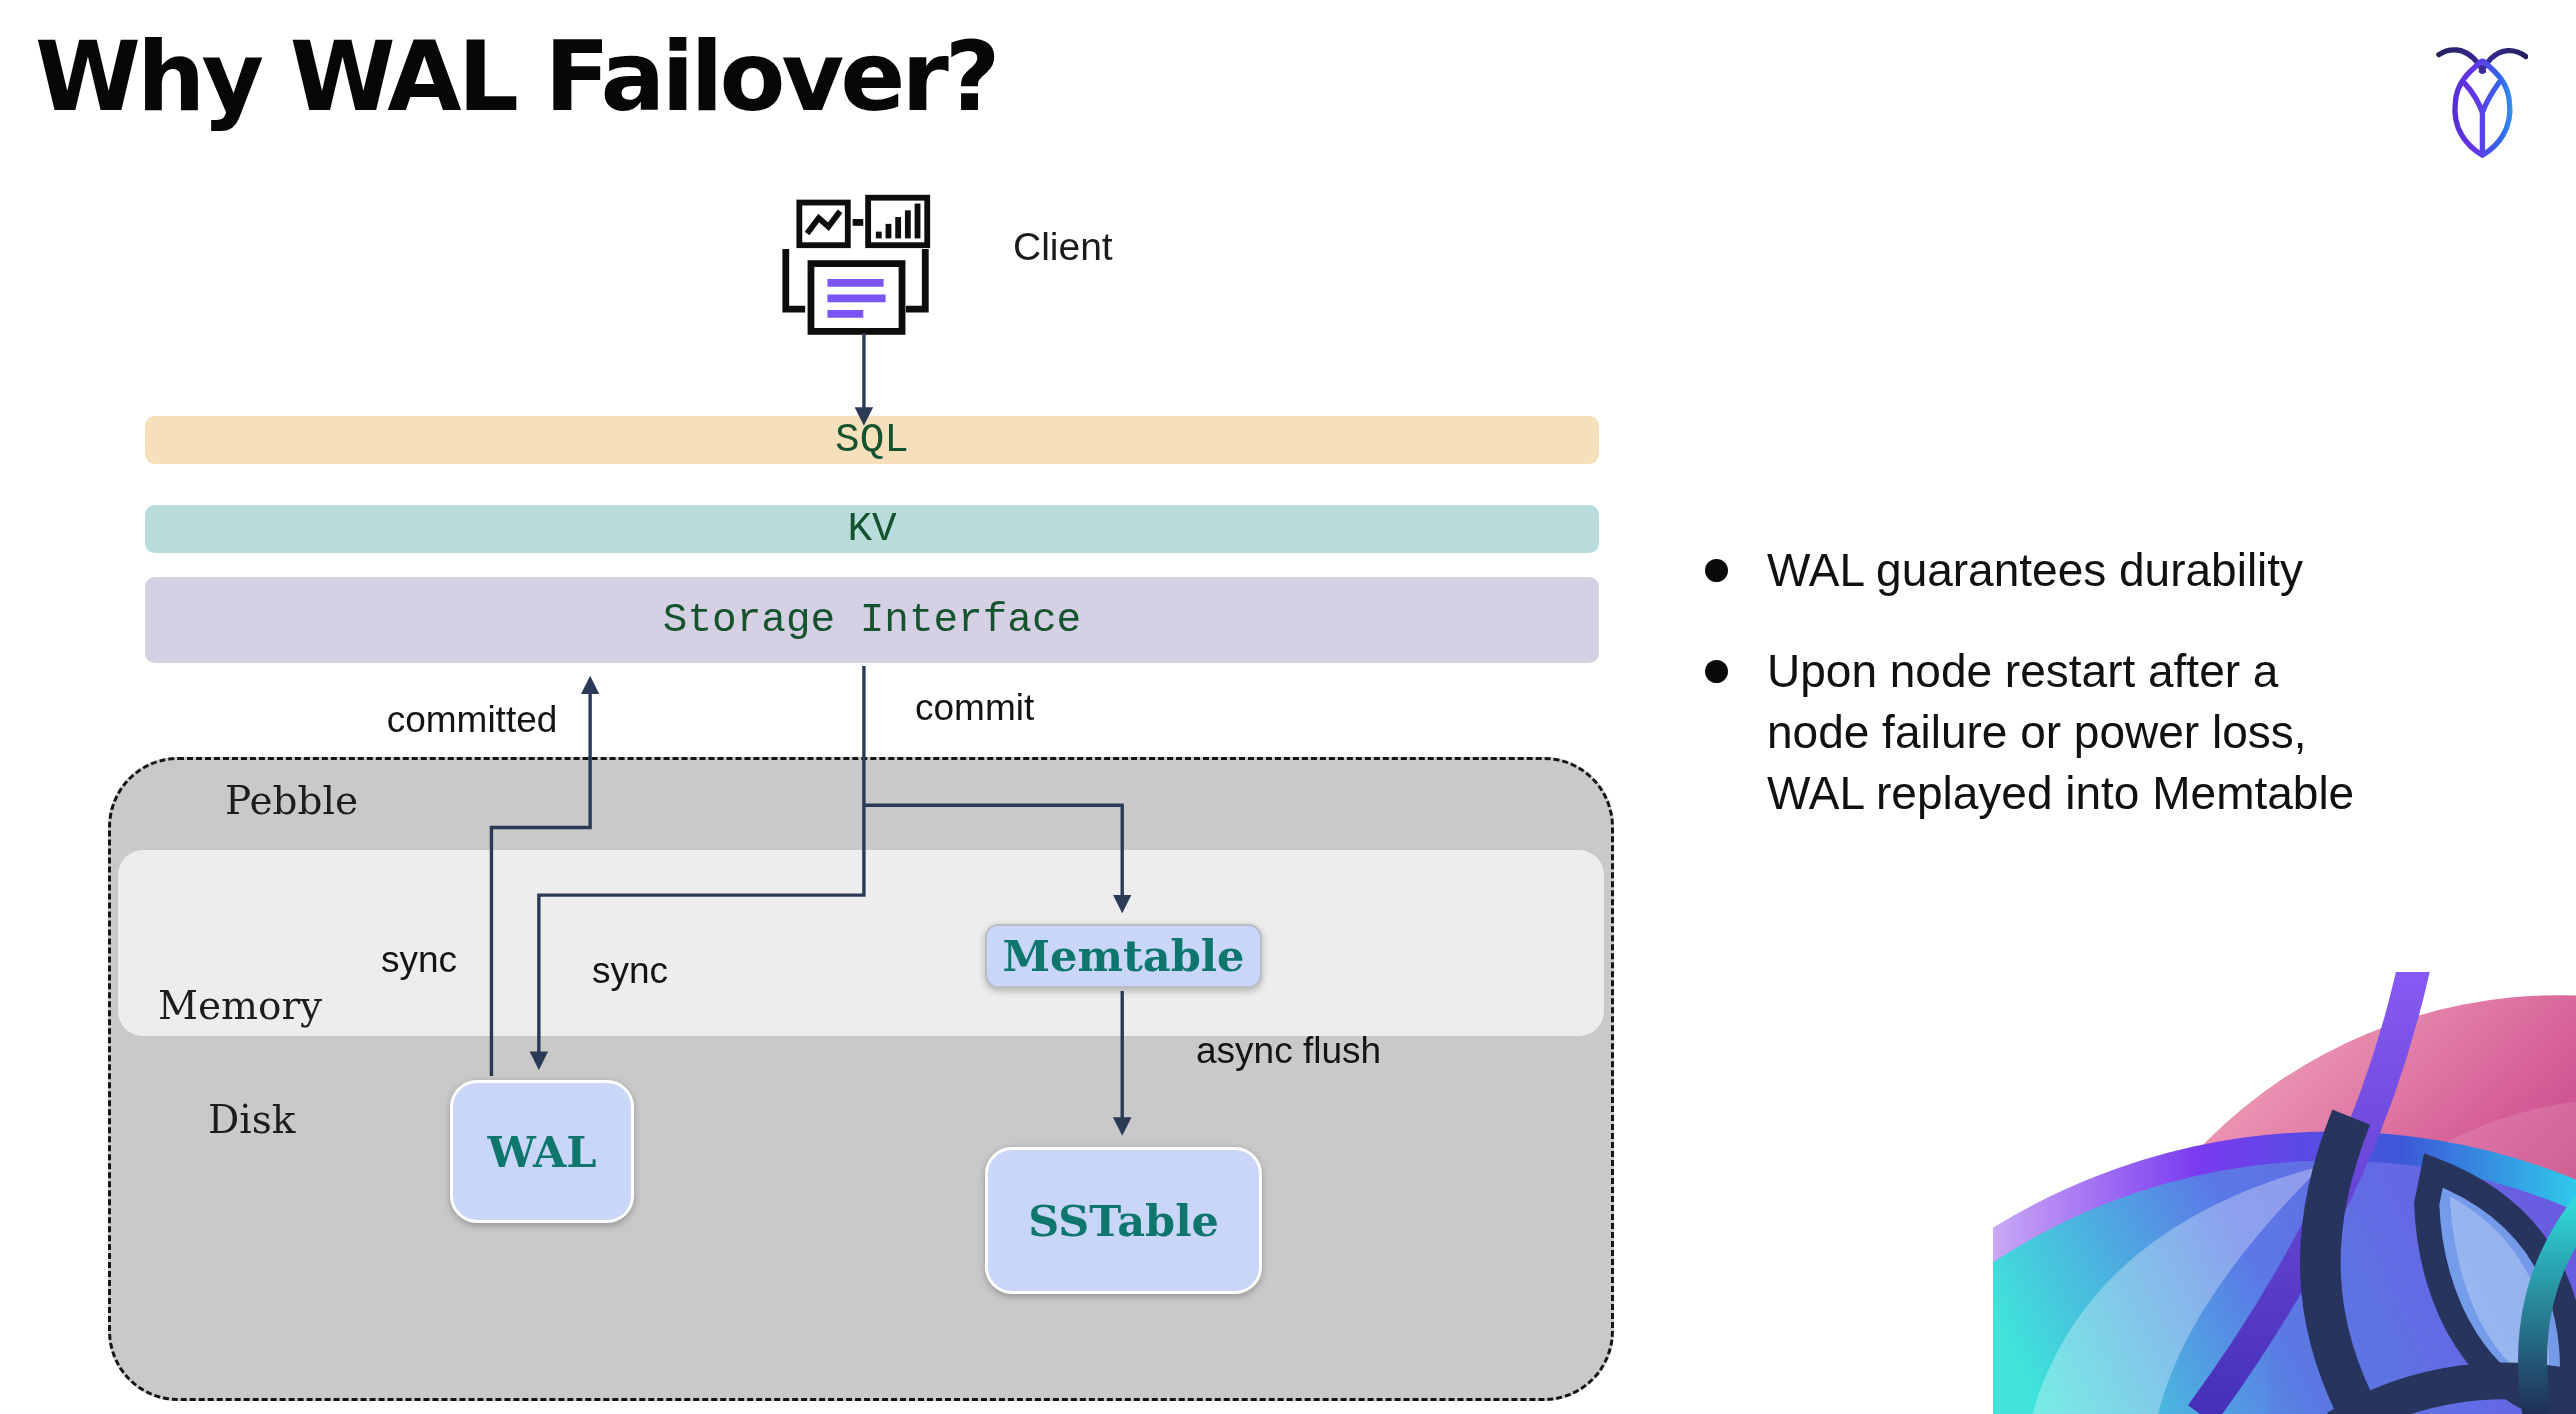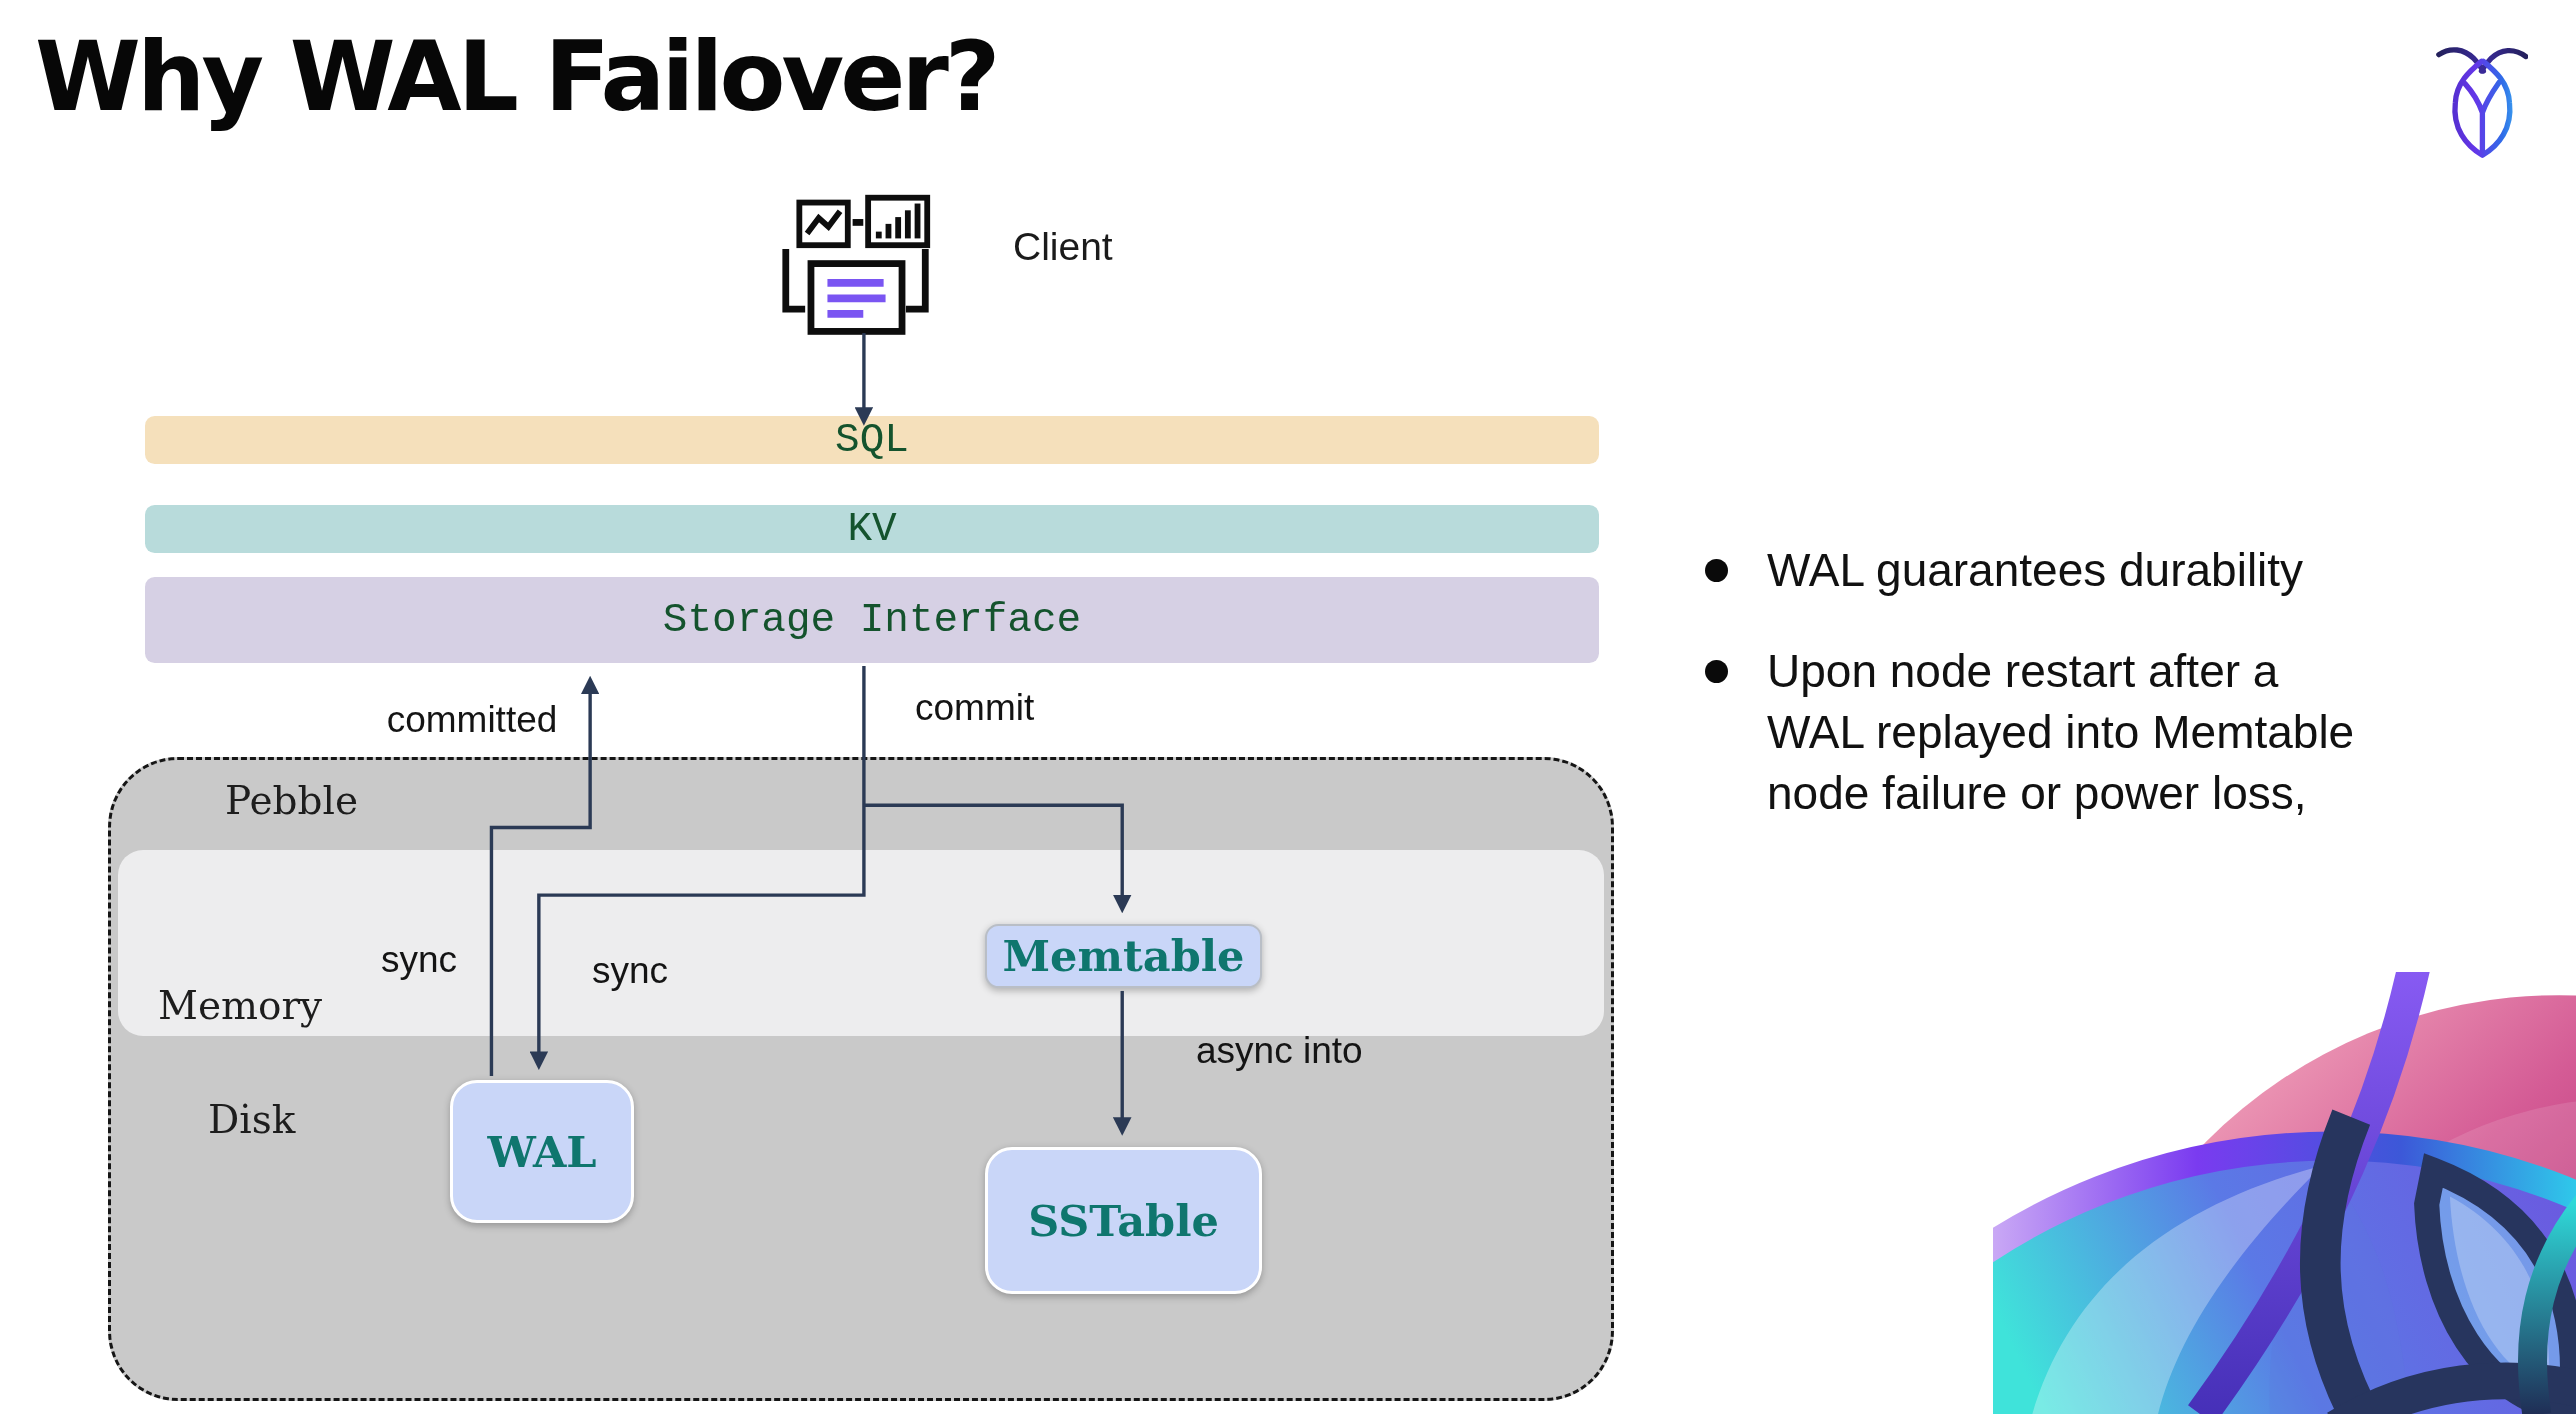--- a/index.html
+++ b/index.html
@@ -156,34 +156,34 @@
       <path d="M 893 832 L 1160 832 L 1160 938" marker-end="url(#ah)"></path>
       <path d="M 508 1112 L 508 855 L 610 855 L 610 704" marker-end="url(#ah)"></path>
       <path d="M 1160 1024 L 1160 1168" marker-end="url(#ah)"></path>
     </g>
   </svg>
 
   <div class="edge-label lbl-committed">committed</div>
   <div class="edge-label lbl-commit">commit</div>
   <div class="edge-label lbl-sync-left">sync</div>
   <div class="edge-label lbl-sync-right">sync</div>
-  <div class="edge-label lbl-async">async into</div>
+  <div class="edge-label lbl-async">async flush</div>
 
   <div class="bullet-item bullet-1">
     <span class="bullet-dot"></span>
     <div class="bullet-text">
       <span>WAL guarantees durability</span>
     </div>
   </div>
   <div class="bullet-item bullet-2">
     <span class="bullet-dot"></span>
     <div class="bullet-text">
       <span>Upon node restart after a</span>
+      <span>node failure or power loss,</span>
       <span>WAL replayed into Memtable</span>
-      <span>node failure or power loss,</span>
     </div>
   </div>
 
   <svg class="brand-art" width="583" height="443" viewBox="0 0 602 458">
     <defs>
       <linearGradient id="pinkG" x1="280" y1="20" x2="620" y2="380" gradientUnits="userSpaceOnUse">
         <stop offset="0" stop-color="#f2a6bc"></stop>
           <stop offset="0.55" stop-color="#d45b95"></stop>
           <stop offset="1" stop-color="#b83376"></stop>
       </linearGradient>

